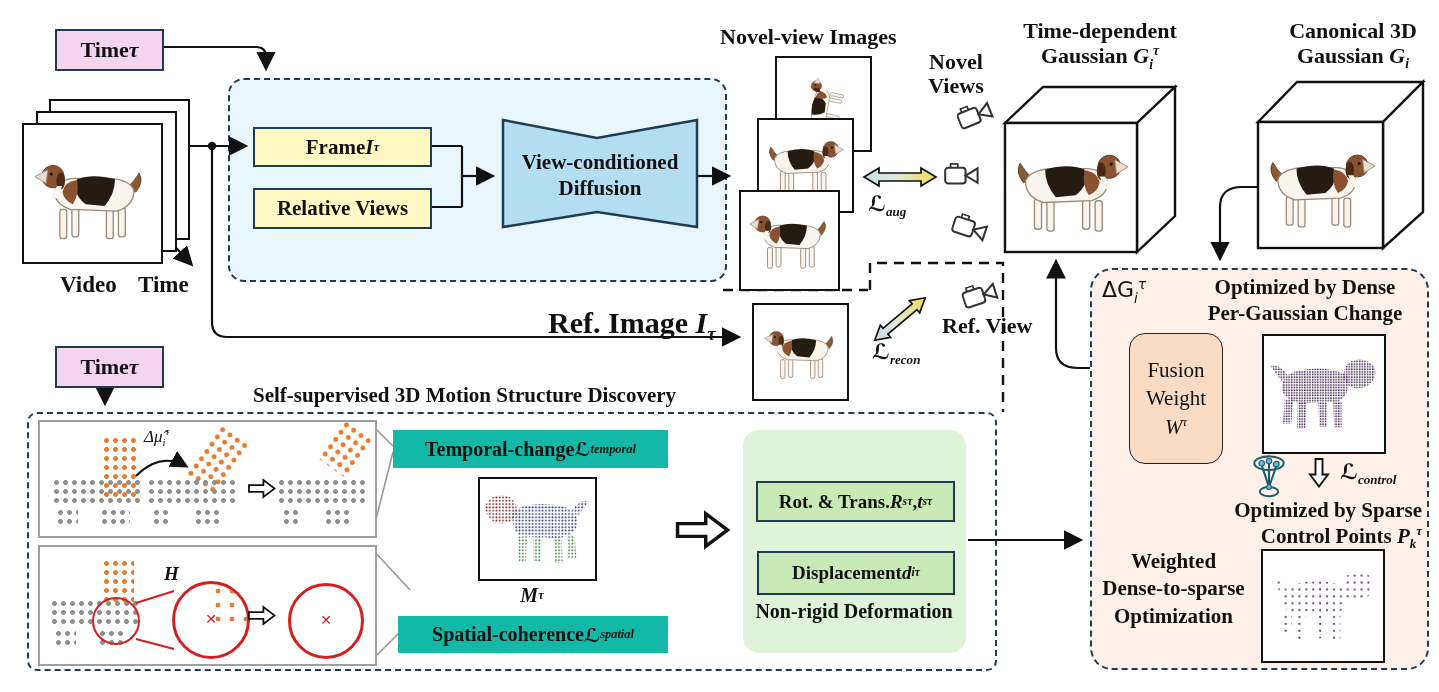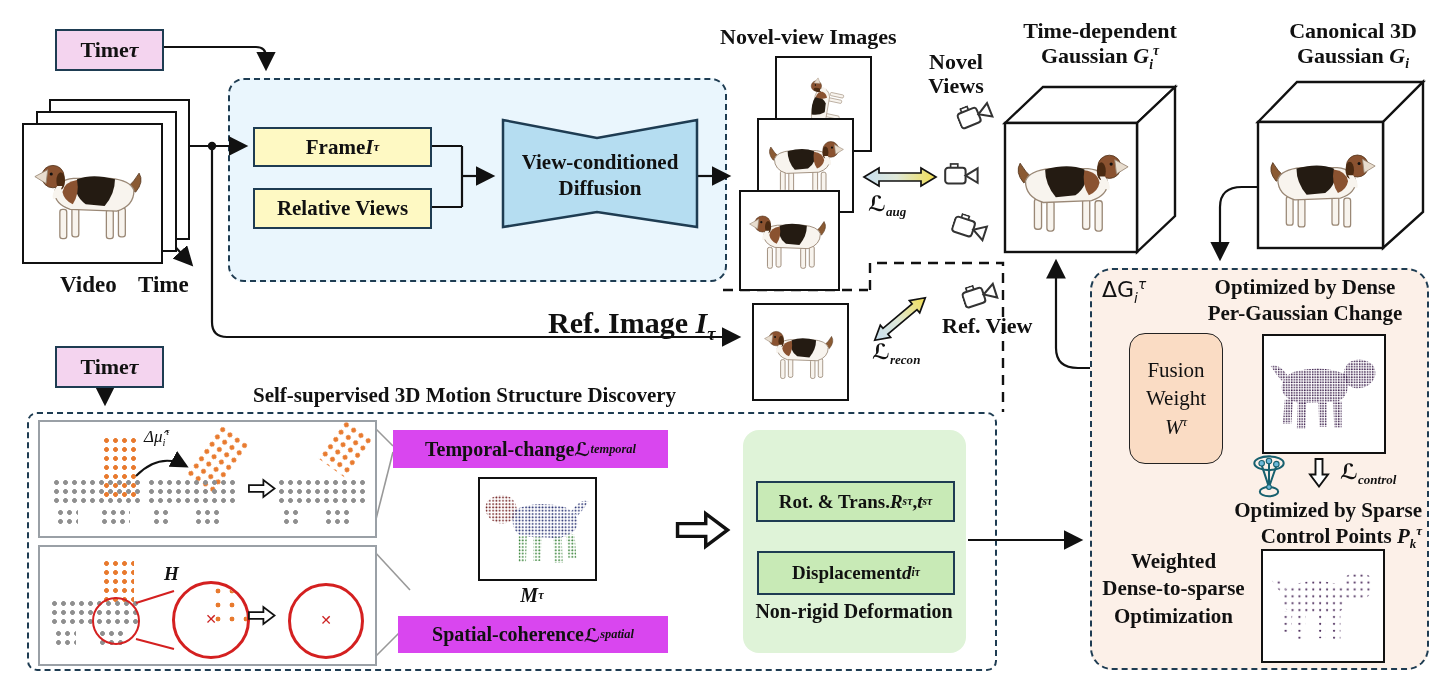--- a/index.html
+++ b/index.html
@@ -7,21 +7,21 @@
           font-family:"Liberation Serif",serif;color:#111;}
   .abs{position:absolute;}
   .lbl{font-weight:bold;color:#111;white-space:nowrap;}
   .ctr{display:flex;align-items:center;justify-content:center;text-align:center;}
   sub{font-size:0.62em;font-style:italic;}
   sup{font-size:0.62em;font-style:italic;}
   i.m{font-style:italic;font-family:"Liberation Serif",serif;}
   .scriptL{font-family:"DejaVu Sans",sans-serif;font-style:italic;font-weight:bold;}
   .pinkbox{background:#f4d4ef;border:2px solid #1e3c52;font-size:22px;}
   .bluebox{background:#fef9c3;border:2px solid #1e3c52;font-size:21px;}
-  .graylbl{background:#d946ef;font-size:20px;}
+  .graylbl{background:#14b8a6;font-size:20px;}
   .greeninner{background:#c8eab6;border:2px solid #1e3c52;font-size:19px;}
   .whitebox{background:#fff;border:2.4px solid #111;}
   .dashpanel{border:2.5px dashed #1e3c52;border-radius:16px;}
   .dotgrid{background-image:radial-gradient(circle,var(--dc) 2.1px,transparent 2.7px);
            background-size:var(--ds) var(--ds);}
   .graypanel{background:#fff;border:2px solid #9aa0a6;}
   .redcircle{border:3px solid #d42020;border-radius:50%;overflow:hidden;background:#fff;}
   .redx{position:absolute;left:50%;top:50%;transform:translate(-50%,-54%);
         color:#c22;font-weight:bold;font-size:14px;font-family:"DejaVu Sans",sans-serif;}
 </style>

